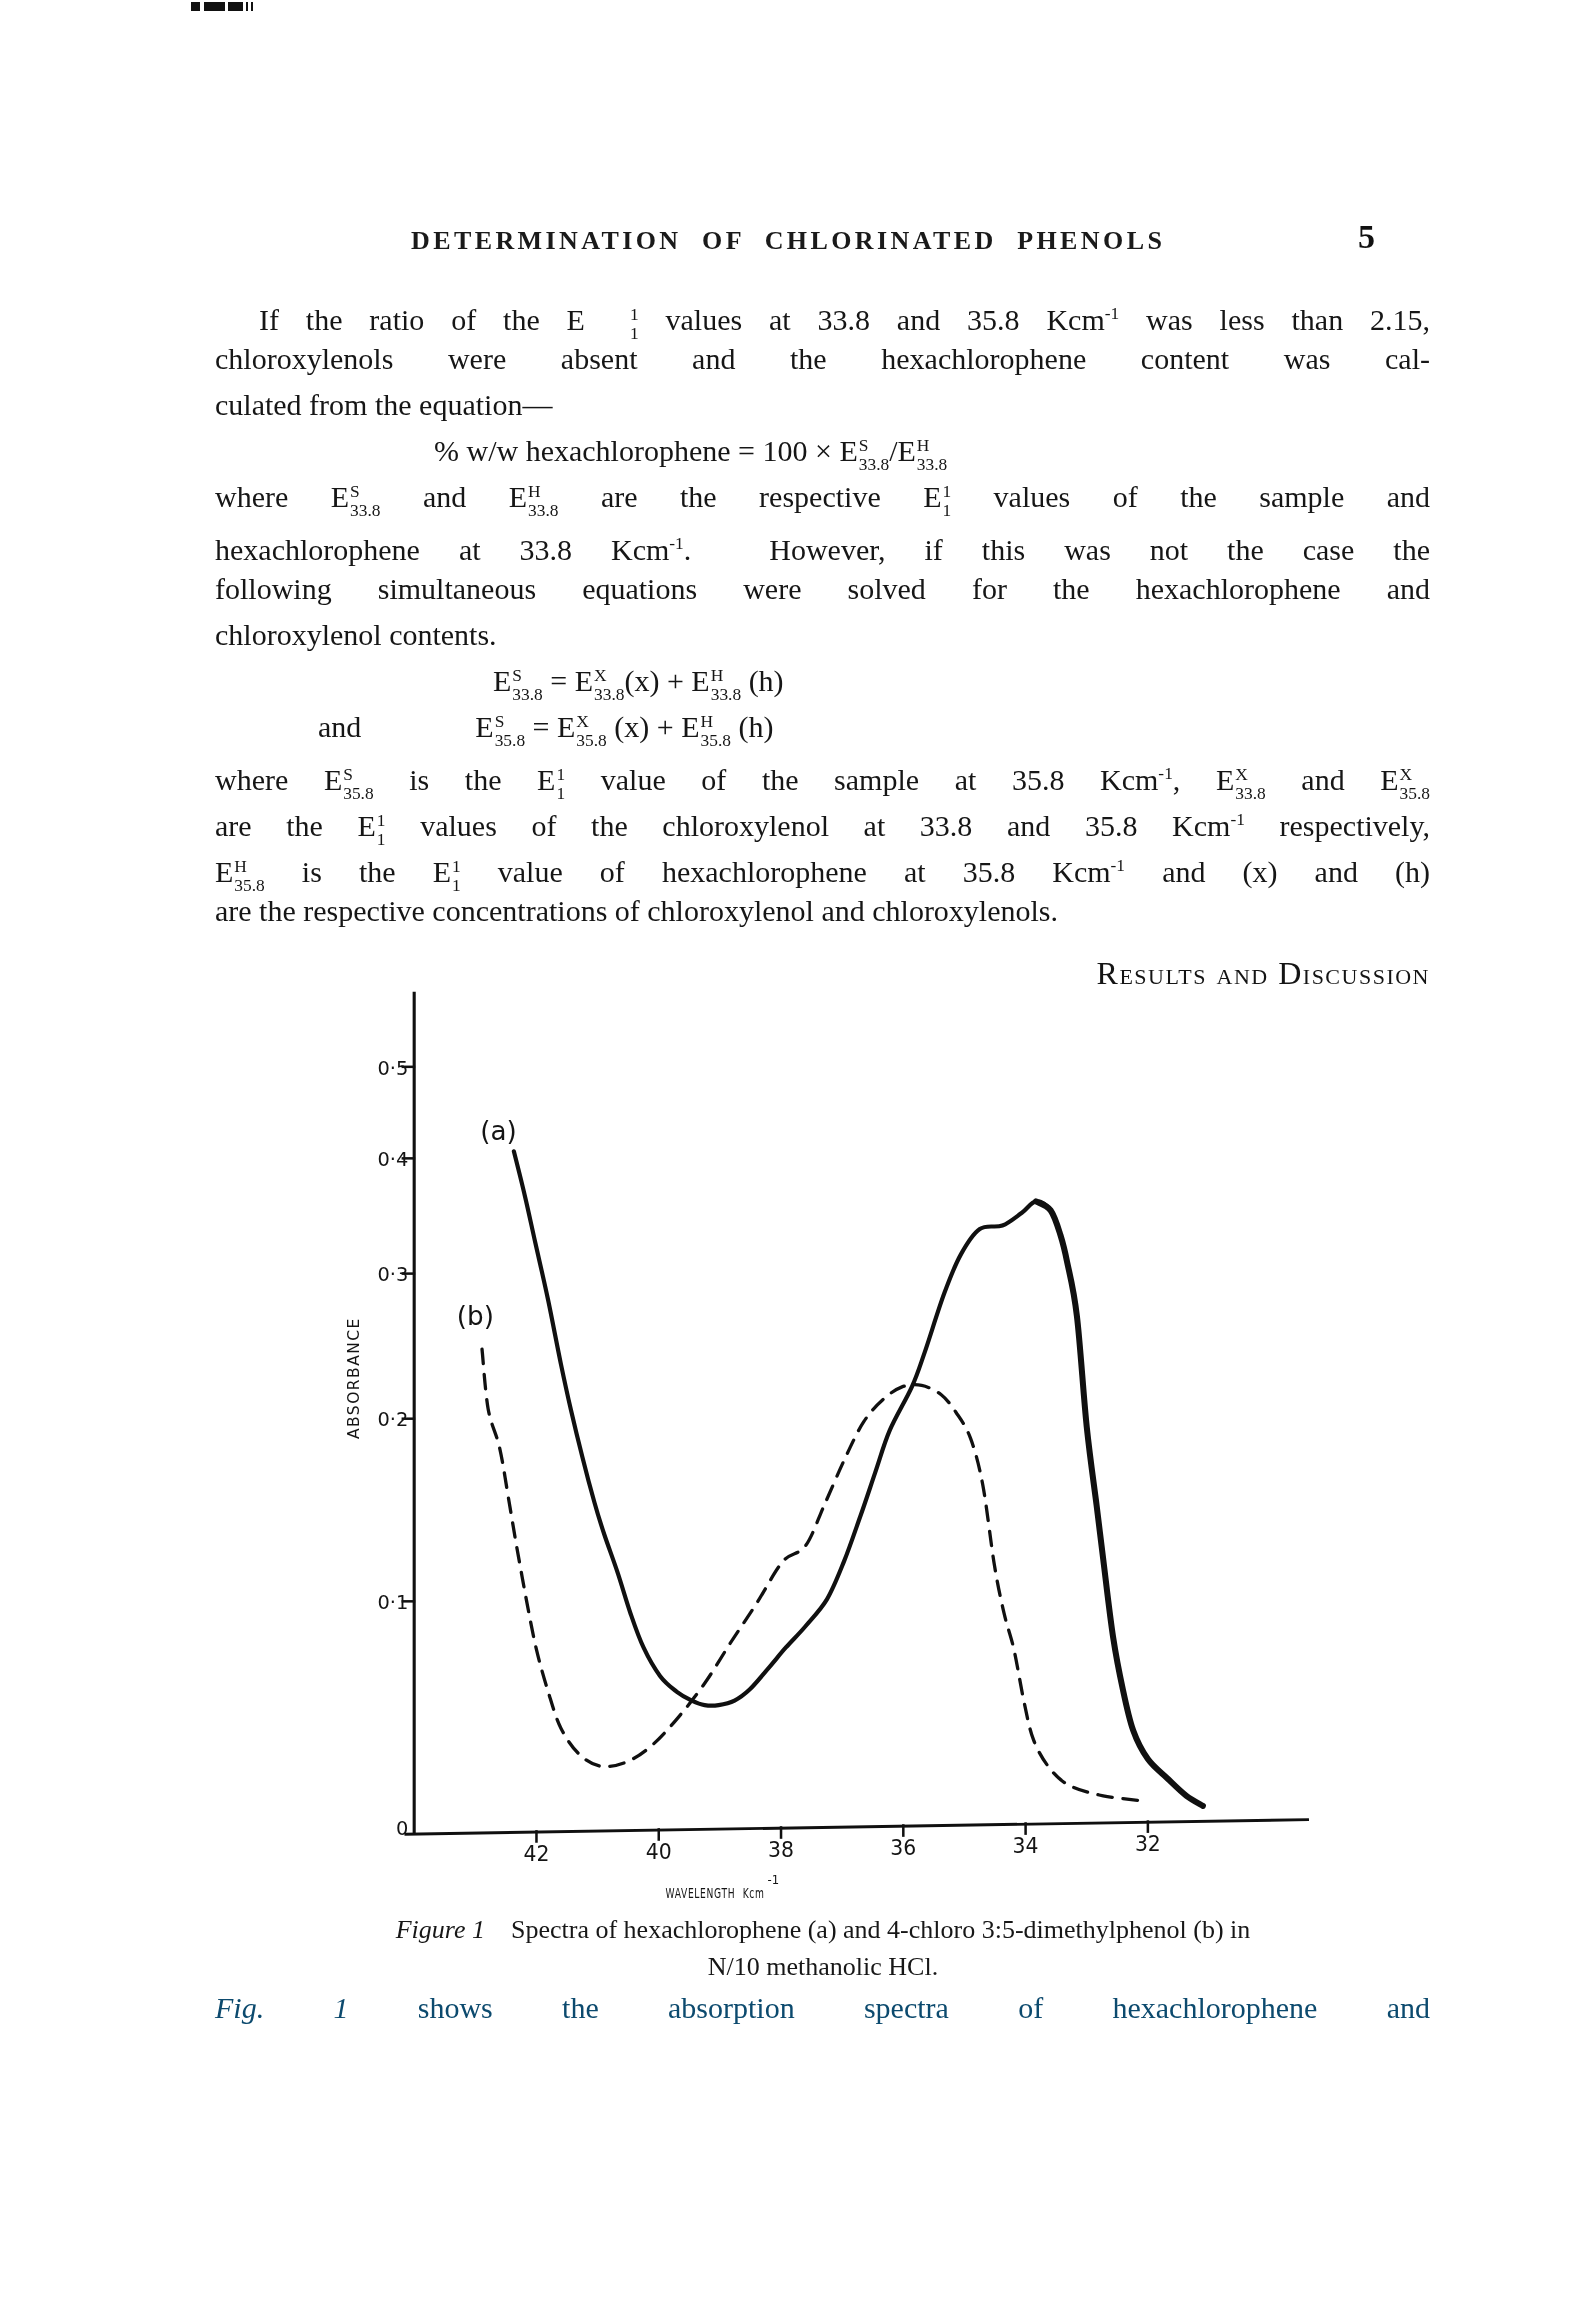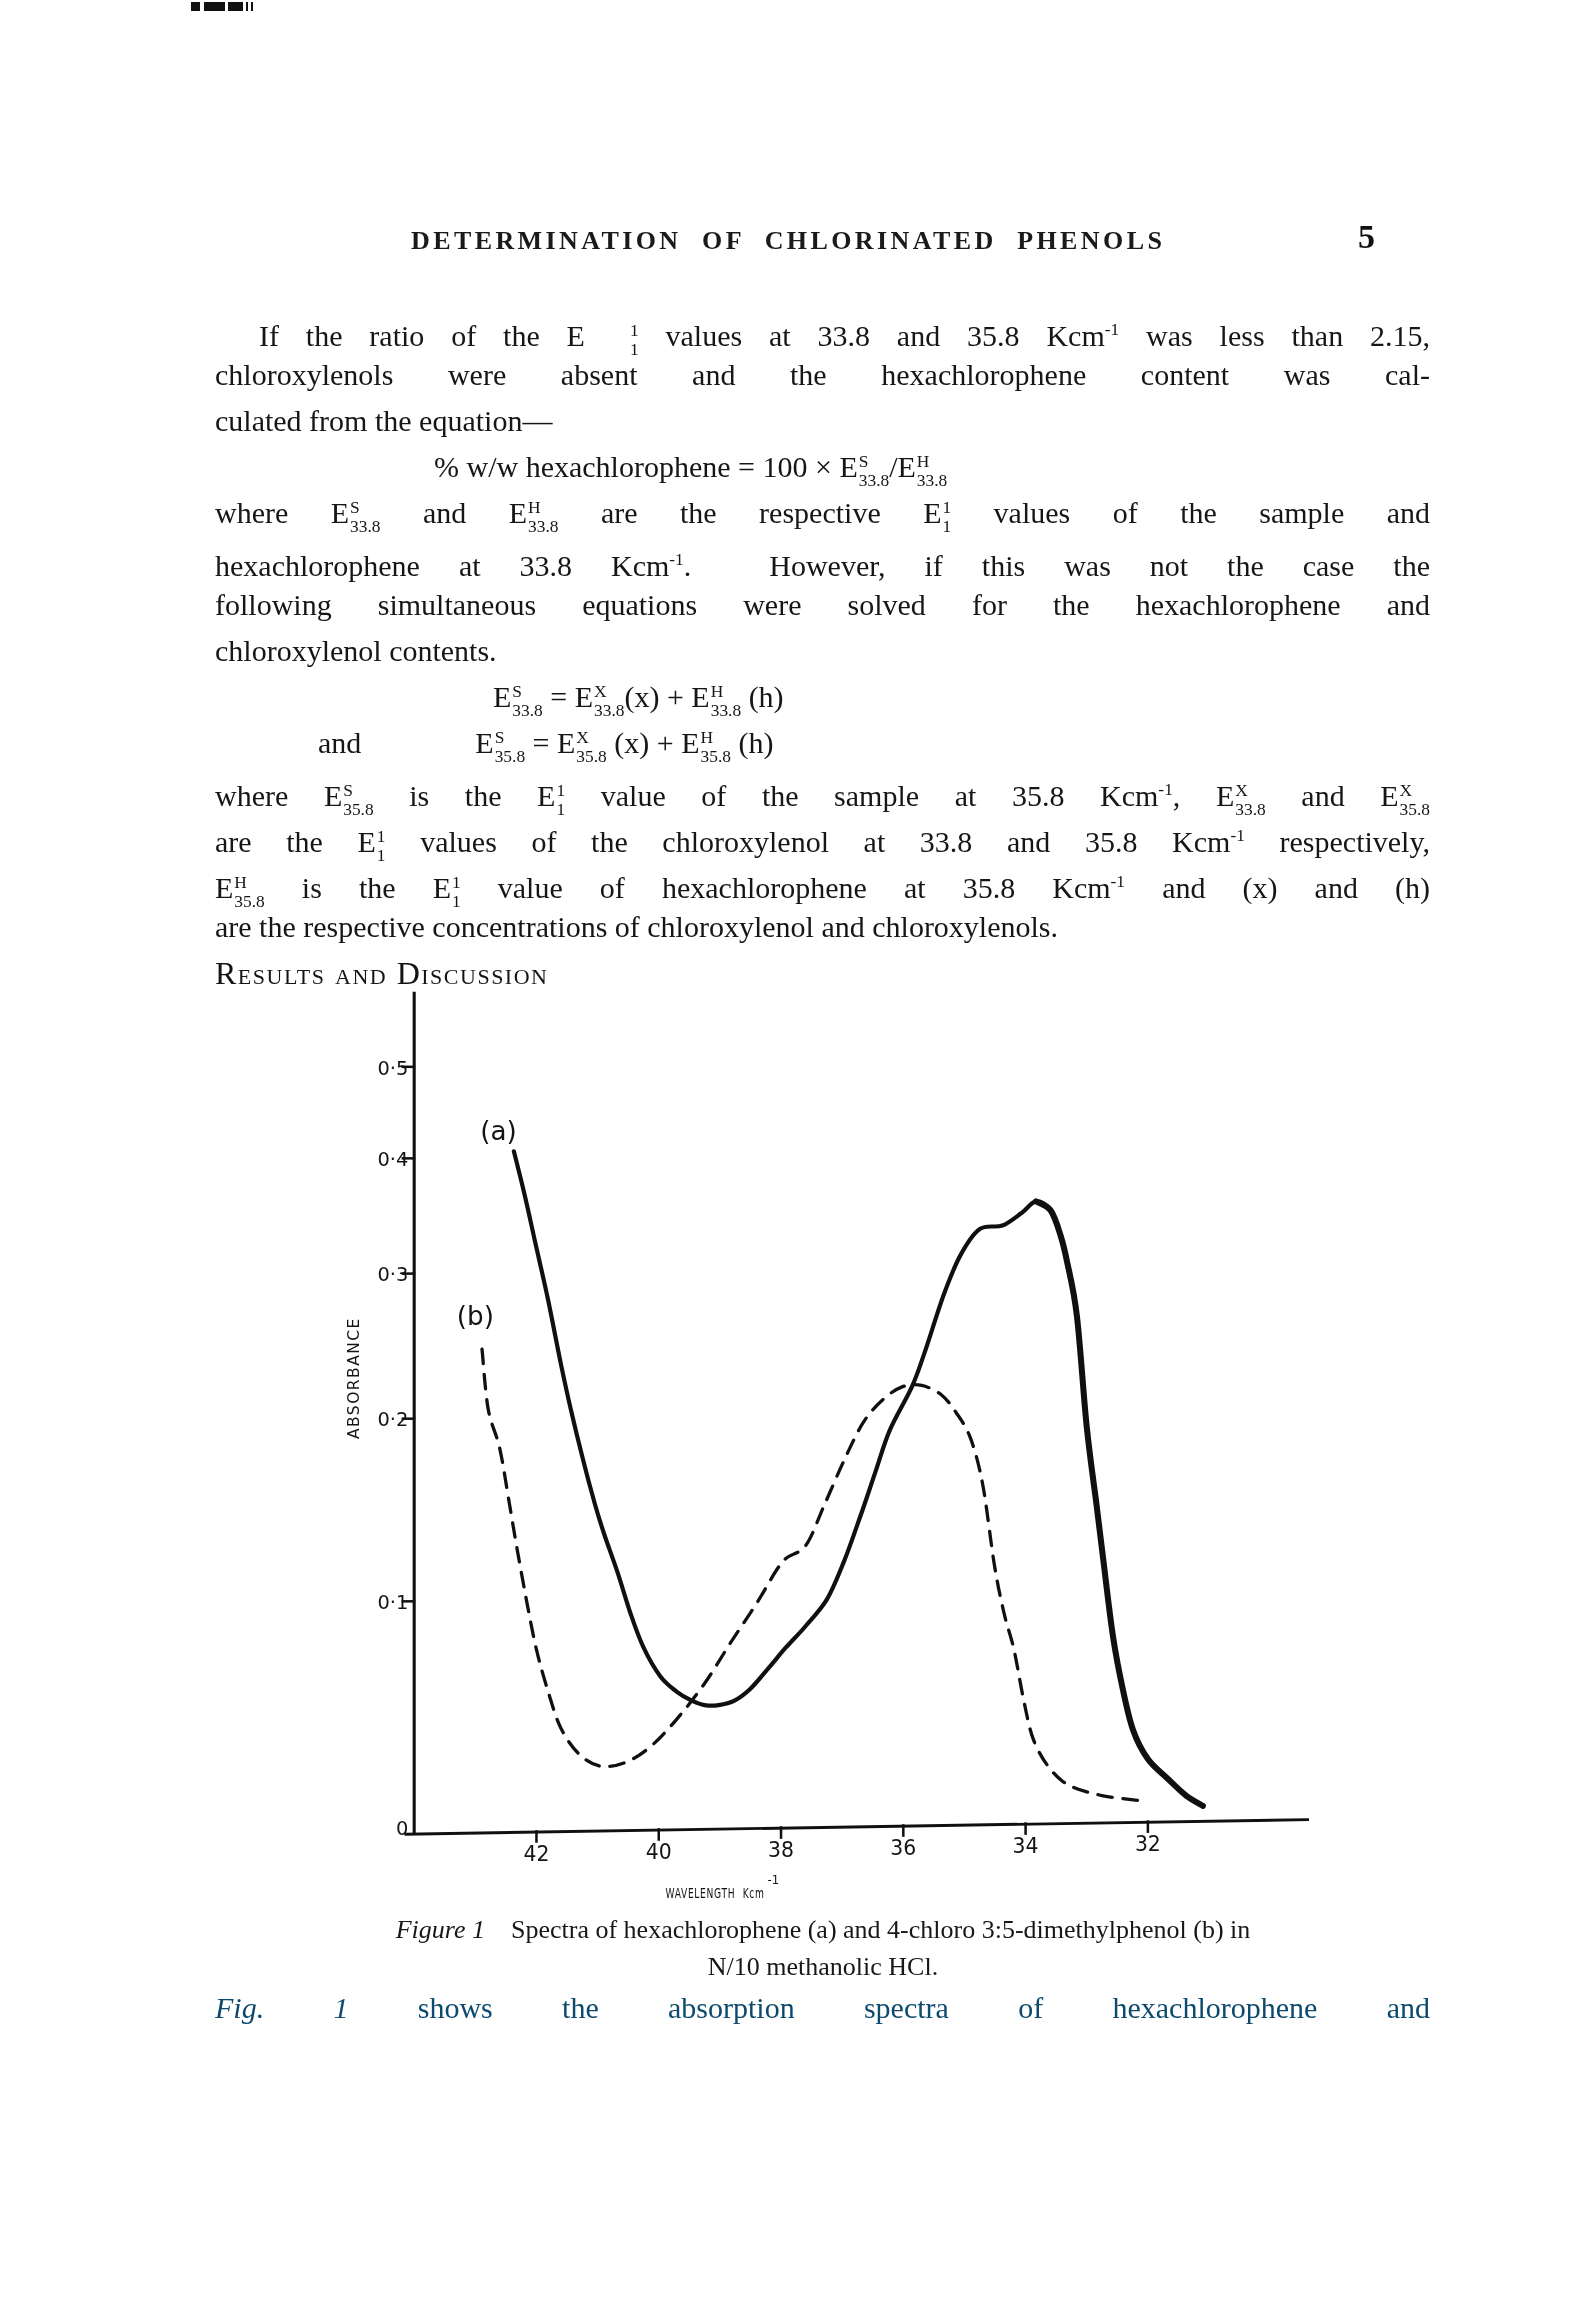--- a/index.html
+++ b/index.html
@@ -19,41 +19,41 @@
   #running-header{
     position:absolute;left:378px;top:226px;
     font-size:26px;font-weight:700;letter-spacing:3.4px;word-spacing:10.7px;
     color:#1a1a1a;white-space:nowrap;margin-left:33px;
   }
   #page-number{
     position:absolute;left:1358px;top:218px;
     font-size:34px;font-weight:700;color:#111;
   }
   #body-text{
-    position:absolute;left:215px;top:306px;width:1215px;
+    position:absolute;left:215px;top:290px;width:1215px;
     font-size:30px;color:#161616;
   }
   .bline{height:46px;line-height:46px;white-space:normal;}
   .jl{text-align:justify;text-align-last:justify;}
   .ind{text-indent:44px;}
   .eq4{padding-left:219px;}
   .eq9{padding-left:278px;}
   .and-lbl{margin-left:103px;}
   .eq10{margin-left:114px;}
   
   .esym{white-space:nowrap;}
   .estack{
     display:inline-block;vertical-align:-0.52em;
     font-size:0.58em;line-height:1.12;text-align:left;margin-left:1px;letter-spacing:0;
   }
   .estack span{display:block;}
   sup{font-size:0.58em;}
   #section-heading{
     position:absolute;left:215px;top:955px;width:1215px;
-    text-align:left;font-variant:small-caps;font-size:32px;letter-spacing:1.5px;
+    text-align:right;font-variant:small-caps;font-size:32px;letter-spacing:1.5px;
     color:#141414;
   }
   #figure-1-chart{position:absolute;left:223px;top:982px;}
   #figure-caption{
     position:absolute;left:175px;top:1911px;width:1296px;
     text-align:center;font-size:26px;color:#171717;
   }
   #figure-caption .capline{line-height:37px;}
   #closing-paragraph{
     position:absolute;left:215px;top:1991px;width:1215px;

